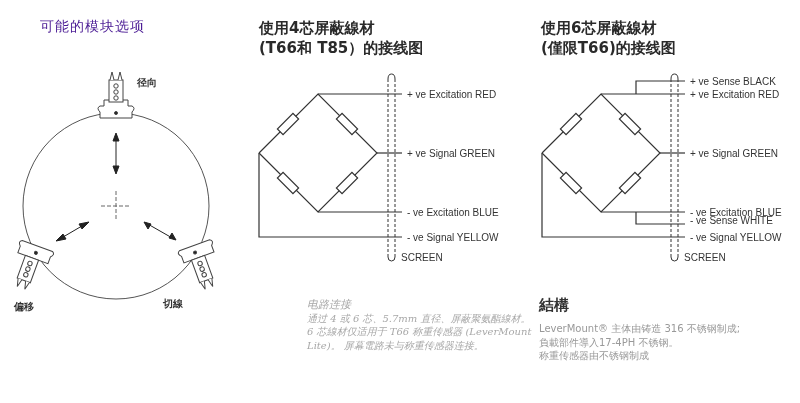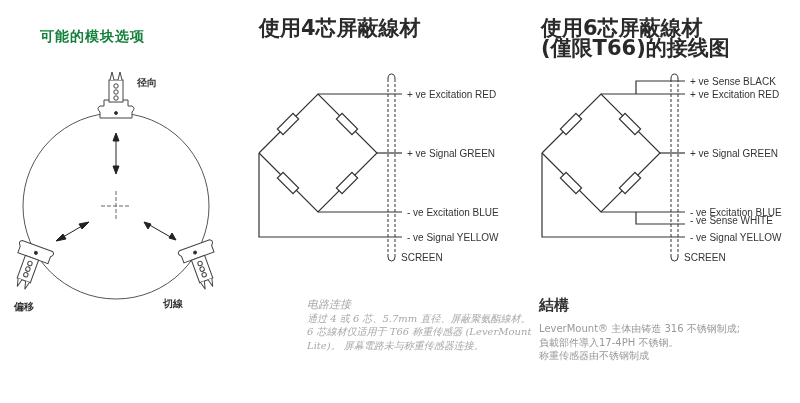--- a/index.html
+++ b/index.html
@@ -1,21 +1,21 @@
 <!DOCTYPE html>
 <html><head>
 <meta charset="utf-8">
 <style>
   html, body { margin:0; padding:0; background:#ffffff; }
   body { width:800px; height:403px; position:relative; overflow:hidden;
          font-family:"DejaVu Sans","Liberation Sans",sans-serif; color:#333; }
   .abs { position:absolute; }
-  .options-title { left:40px; top:28px; font-size:14px; color:#15803d; letter-spacing:1px;font-weight:bold; }
+  .options-title { left:40px; top:18px; font-size:14px; color:#4c1d95; letter-spacing:1px; }
   .lbl { font-size:10px; color:#333; font-weight:bold; }
-  .wtitle { font-size:21px; font-weight:bold; color:#2a2a2a; line-height:20px; }
+  .wtitle { font-size:15px; font-weight:bold; color:#2a2a2a; line-height:20px; }
   .wire-label { font-size:10px; color:#333; white-space:nowrap; font-family:Liberation Sans, sans-serif; }
   .circuit-text { left:259px; top:298px; width:270px; font-family:"DejaVu Serif","Liberation Serif",serif;
                   font-style:italic; font-size:10px; color:#a8a8a8; line-height:13.5px;margin-left:48px; }
   .circuit-text .h { font-size:11px; }
   .struct { left:539px; top:296px; width:260px; }
   .struct .h { font-size:15px; font-weight:bold; color:#333; margin-bottom:7px; }
   .struct .l { font-size:10px; color:#999; line-height:13.5px; white-space:nowrap; }
   svg { position:absolute; left:0; top:0; }
 </style>
 </head>
@@ -126,20 +126,21 @@
     <path d="M671,257 Q671,261 674.5,261 Q678,261 678,257" stroke-width="1"></path>
   </g>
 </svg>
 
 <div class="abs lbl" style="left:137px;top:76px;">径向</div>
 <div class="abs lbl" style="left:14px;top:300px;">偏移</div>
 <div class="abs lbl" style="left:163px;top:297px;text-align:right;">切線</div>
 
 <div class="abs wtitle" style="left:259px;top:18px;">
   <div>使用4芯屏蔽線材</div>
+  <div>(T66和 T85）的接线图</div>
 </div>
 
 <div class="abs wire-label" style="left:407px;top:89px;">+ ve Excitation RED</div>
 <div class="abs wire-label" style="left:407px;top:148px;">+ ve Signal GREEN</div>
 <div class="abs wire-label" style="left:407px;top:207px;">- ve Excitation BLUE</div>
 <div class="abs wire-label" style="left:407px;top:232px;">- ve Signal YELLOW</div>
 <div class="abs wire-label" style="left:401px;top:252px;">SCREEN</div>
 
 <div class="abs wtitle" style="left:541px;top:18px;">
   <div>使用6芯屏蔽線材</div>

